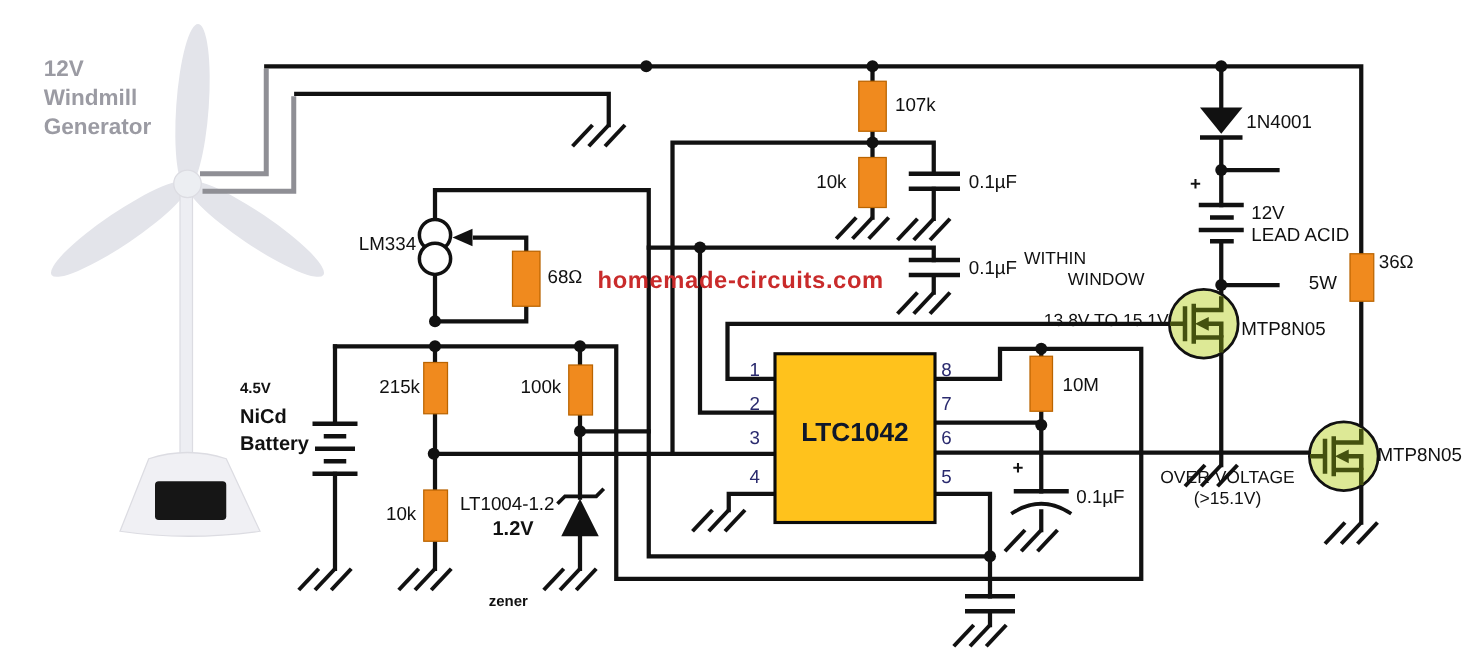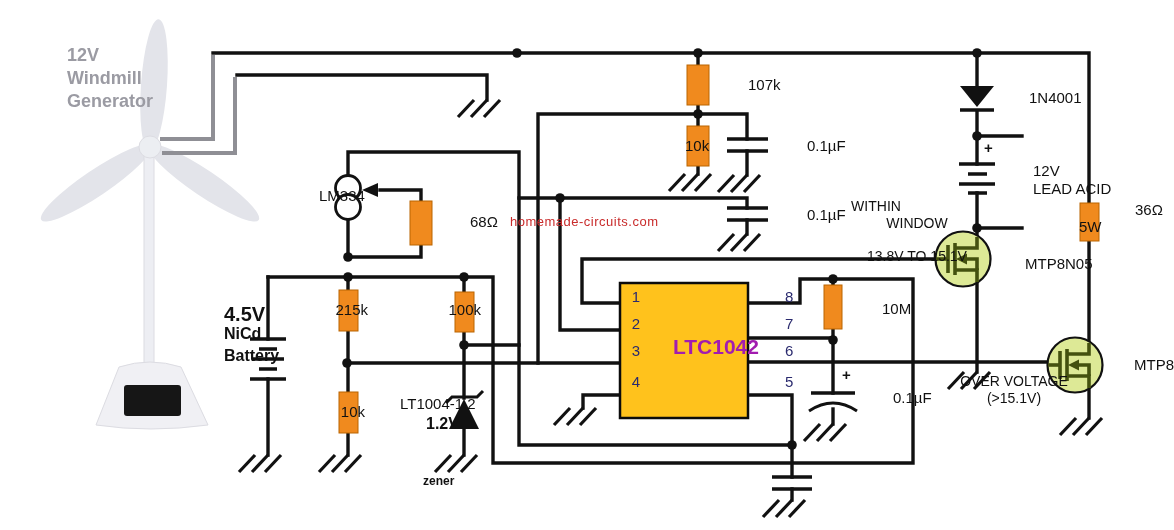--- a/index.html
+++ b/index.html
@@ -1,24 +1,24 @@
 <!DOCTYPE html>
 <html><head>
 <meta charset="utf-8">
 <style>
   html,body{margin:0;padding:0;background:#fff;}
   #stage{position:relative;width:1174px;height:530px;background:#ffffff;overflow:hidden;
          font-family:"Liberation Sans", sans-serif;}
   svg{position:absolute;left:0;top:0;}
-  .lbl{position:absolute;font-size:15px;color:#111;white-space:nowrap;line-height:1.05;margin-left:32px;}
+  .lbl{position:absolute;font-size:15px;color:#111;white-space:nowrap;line-height:1.05;}
   .bold{font-weight:bold;}
   .gen{font-size:18px;font-weight:bold;color:#9b9ba3;}
   .pin{color:#2a2a6e;font-size:15px;}
-  .icname{font-size:21px;font-weight:bold;color:#a21caf;width:128px;text-align:center;}
-  .wm{font-size:13px;font-weight:normal;color:#c92b2b;letter-spacing:.5px;}
+  .icname{font-size:21px;font-weight:bold;color:#0f172a;width:128px;text-align:center;}
+  .wm{font-size:19px;font-weight:bold;color:#c92b2b;letter-spacing:.5px;}
   .ctr{text-align:center;}
   .sm{font-size:14px;}
   .ra{text-align:right;}
 </style>
 </head>
 <body>
 
 <div id="stage">
 
 <svg id="schem" width="1174" height="530" viewBox="0 0 1174 530">
@@ -219,21 +219,21 @@
 <div class="lbl pin" style="left:753px;top:343px">6</div>
 <div class="lbl pin" style="left:753px;top:374px">5</div>
 
 <div class="lbl ra" style="left:298px;top:302px;width:38px">215k</div>
 <div class="lbl ra" style="left:411px;top:302px;width:38px">100k</div>
 <div class="lbl ra" style="left:303px;top:404px;width:30px">10k</div>
 <div class="lbl" style="left:368px;top:396px">LT1004-1.2</div>
 <div class="lbl bold" style="left:394px;top:416px;font-size:16px">1.2V</div>
 <div class="lbl bold" style="left:391px;top:475px;font-size:12px">zener</div>
 
-<div class="lbl bold" style="left:192px;top:304px;font-size:20px">4.5V</div>
+<div class="lbl bold" style="left:192px;top:304px;font-size:12px">4.5V</div>
 <div class="lbl bold" style="left:192px;top:326px;font-size:16px">NiCd</div>
 <div class="lbl bold" style="left:192px;top:348px;font-size:16px">Battery</div>
 
 <div class="lbl" style="left:850px;top:301px">10M</div>
 <div class="lbl bold" style="left:810px;top:367px">+</div>
 <div class="lbl" style="left:861px;top:390px">0.1µF</div>
 
 <div class="lbl sm ctr" style="left:784px;top:199px;width:120px">WITHIN</div>
 <div class="lbl sm ctr" style="left:825px;top:216px;width:120px">WINDOW</div>
 <div class="lbl sm ctr" style="left:825px;top:249px;width:120px">13.8V TO 15.1V</div>

